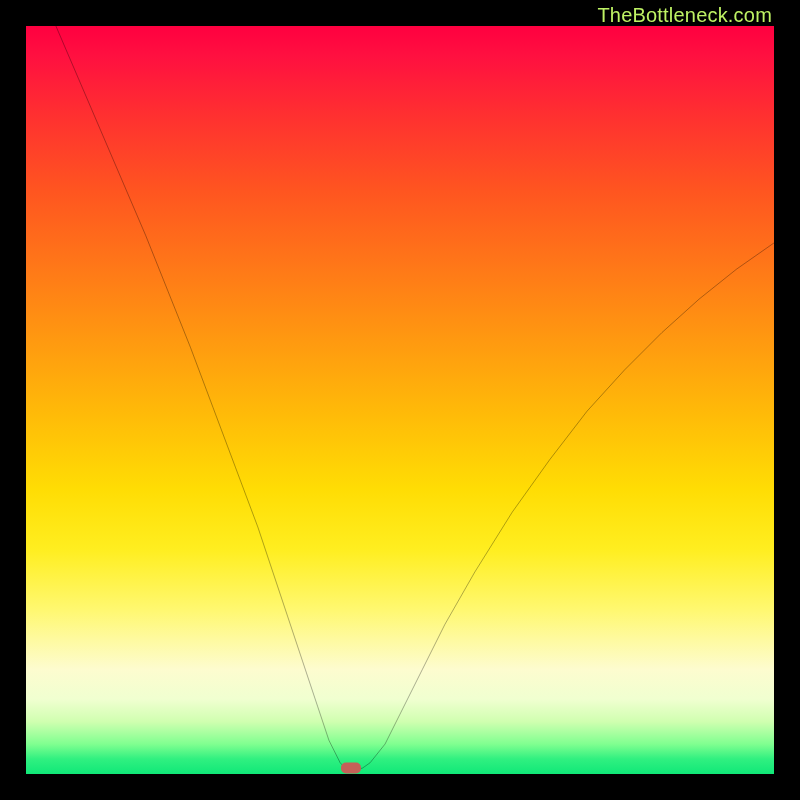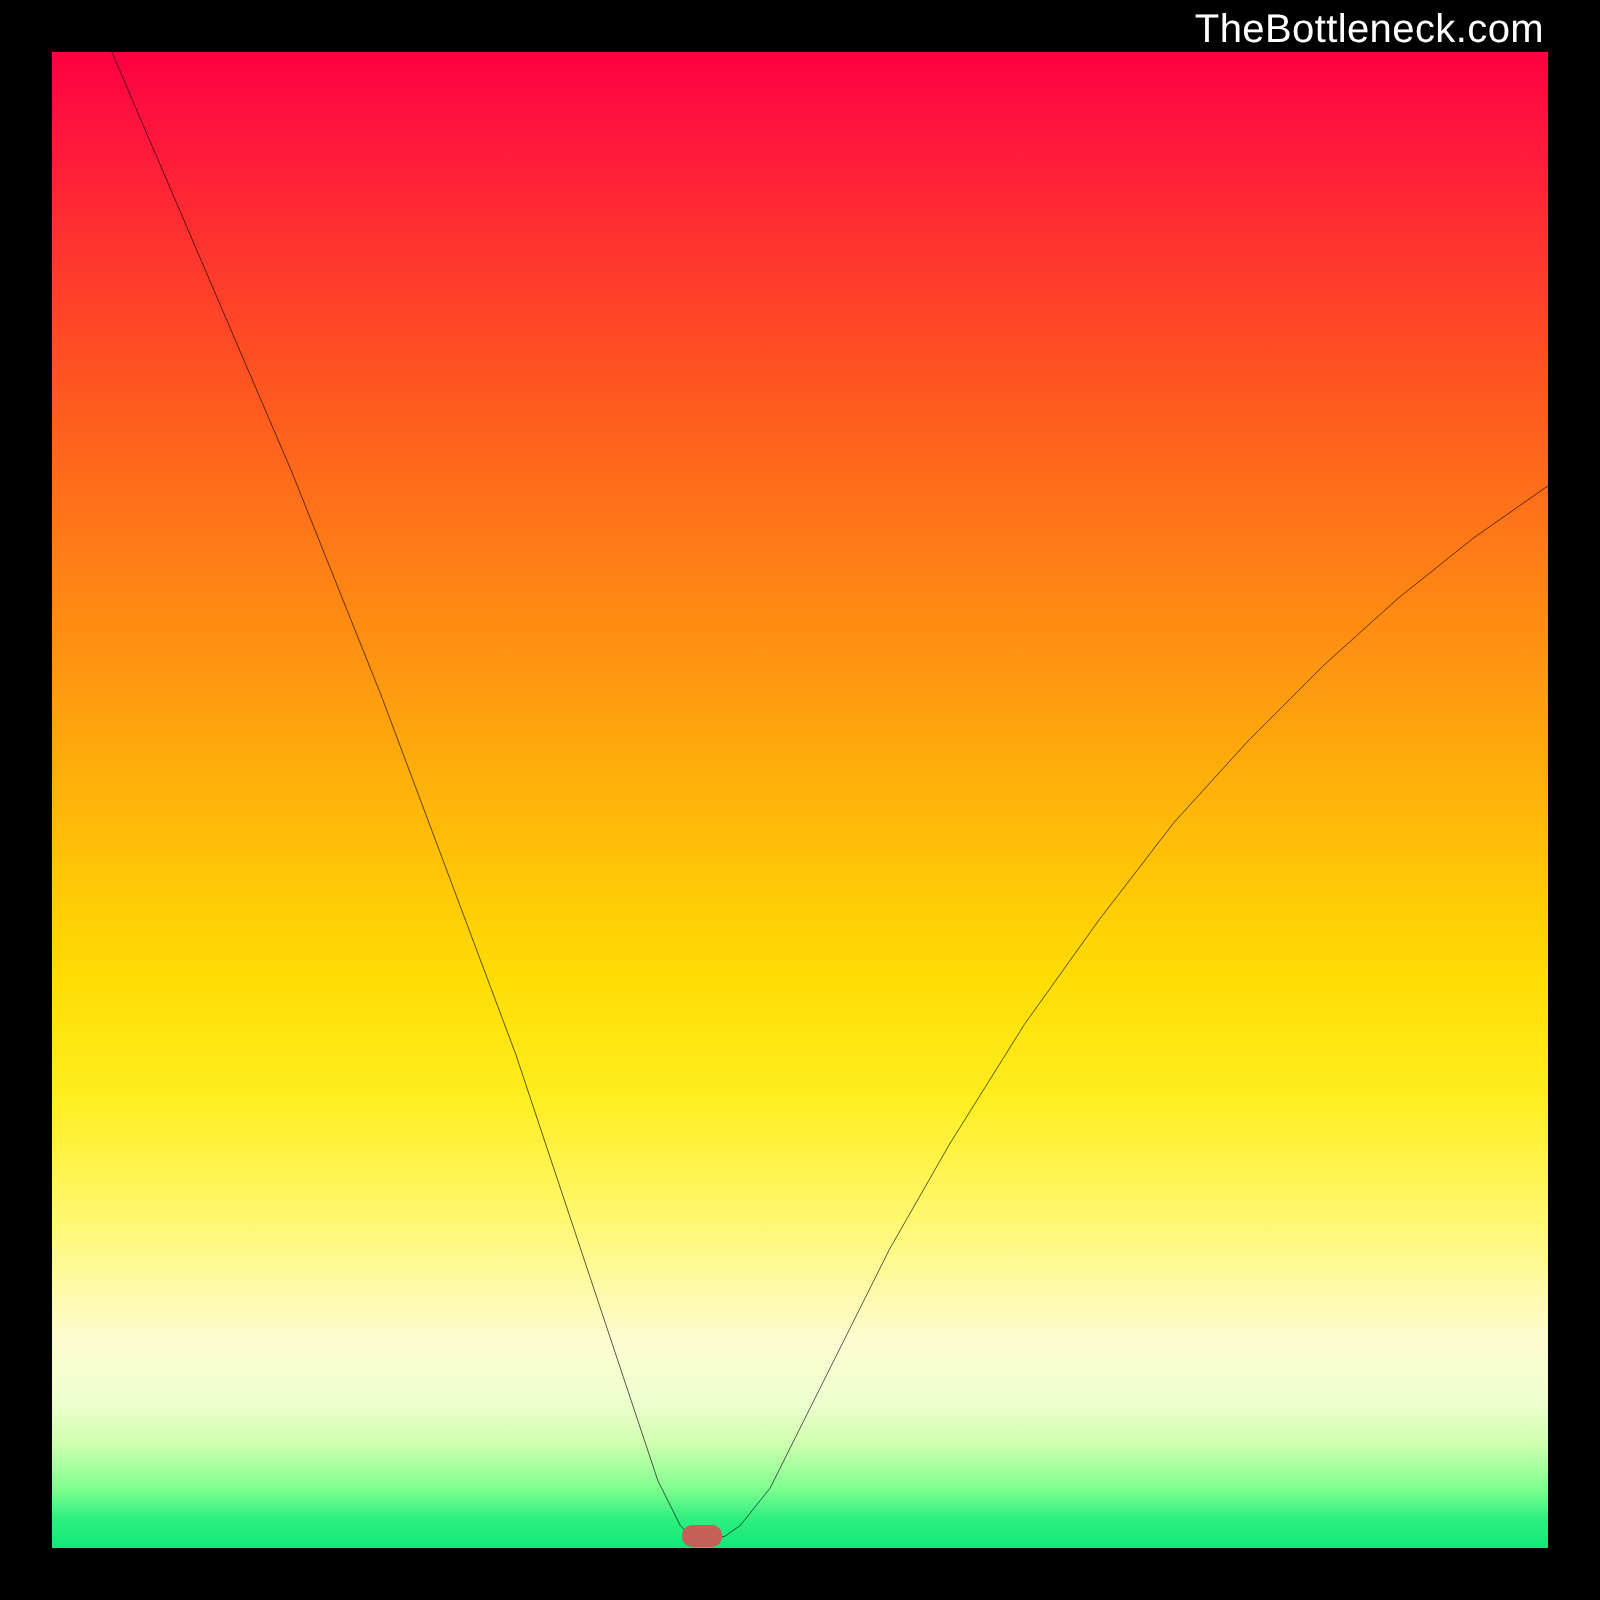--- a/index.html
+++ b/index.html
@@ -48,21 +48,21 @@
   .curve {
     position: absolute;
     inset: 0;
     width: 100%;
     height: 100%;
   }
   .watermark {
     position: absolute;
     top: 4px;
     right: 28px;
-    color: #ffffff;
+    color: #bef264;
     font-size: 20px;
     font-weight: 500;
     letter-spacing: 0.2px;
   }
   .marker {
     position: absolute;
     width: 20px;
     height: 11px;
     background: #c56058;
     border-radius: 5px;

